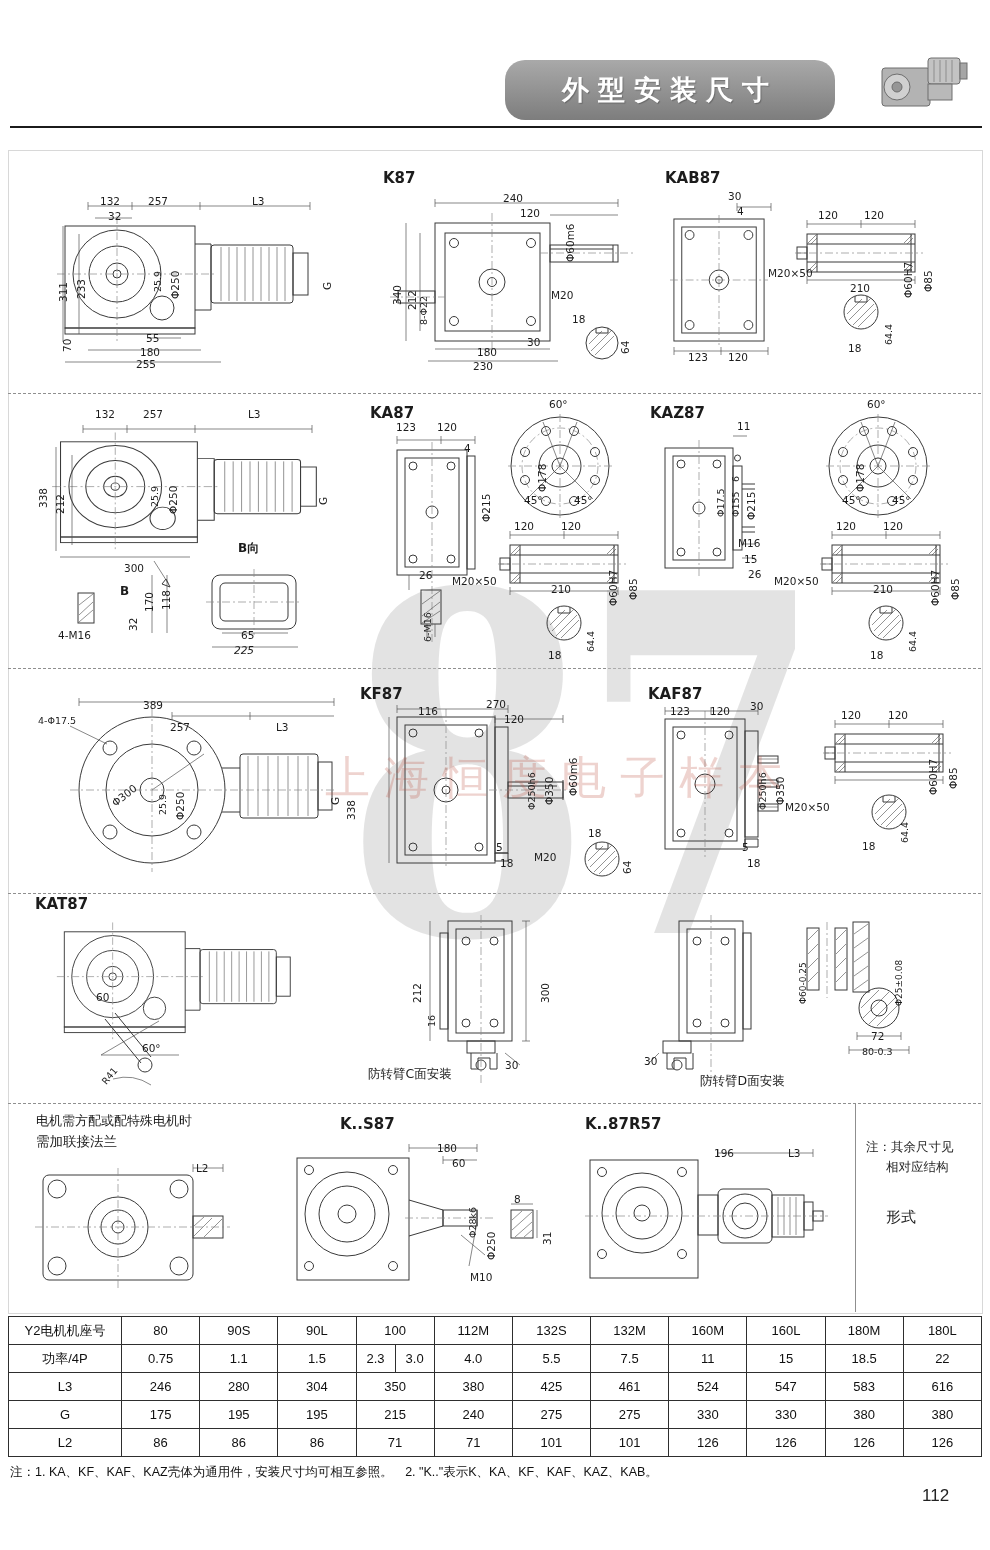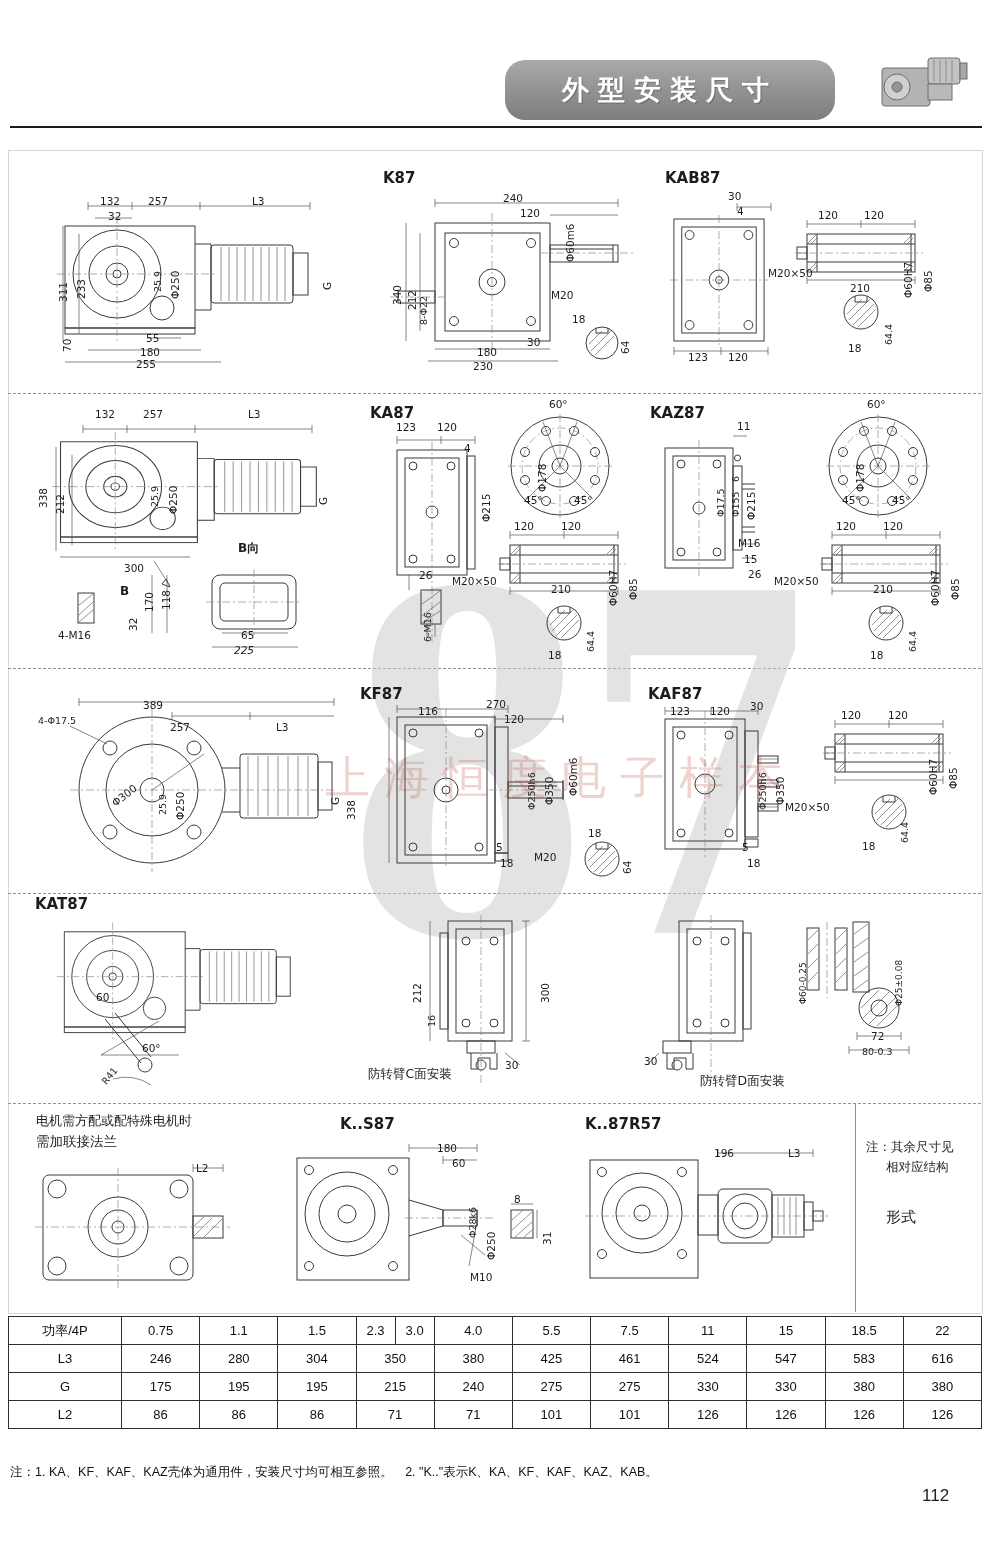--- a/index.html
+++ b/index.html
@@ -735,20 +735,34 @@
       <span class="dim" style="left: 788px; top: 1148px;">L3</span>
       <span class="dim" style="left: 866px; top: 1140px; font-size: 12.5px;">注：其余尺寸见</span>
       <span class="dim" style="left: 886px; top: 1160px; font-size: 12.5px;">相对应结构</span>
       <span class="dim" style="left: 886px; top: 1180px; font-size: 15px; margin-top: 29px;">形式</span>
     </div>
 
   <div class="tablewrap">
     <table>
       <tbody>
           <tr>
+            <td class="c0">Y2电机机座号</td>
+            <td>80</td>
+            <td>90S</td>
+            <td>90L</td>
+            <td>100</td>
+            <td>112M</td>
+            <td>132S</td>
+            <td>132M</td>
+            <td>160M</td>
+            <td>160L</td>
+            <td>180M</td>
+            <td>180L</td>
+          </tr>
+          <tr>
             <td class="c0">功率/4P</td>
             <td>0.75</td>
             <td>1.1</td>
             <td>1.5</td>
             <td>
               <div class="split">
                 <span>2.3</span>
                 <span>3.0</span>
               </div>
             </td>

